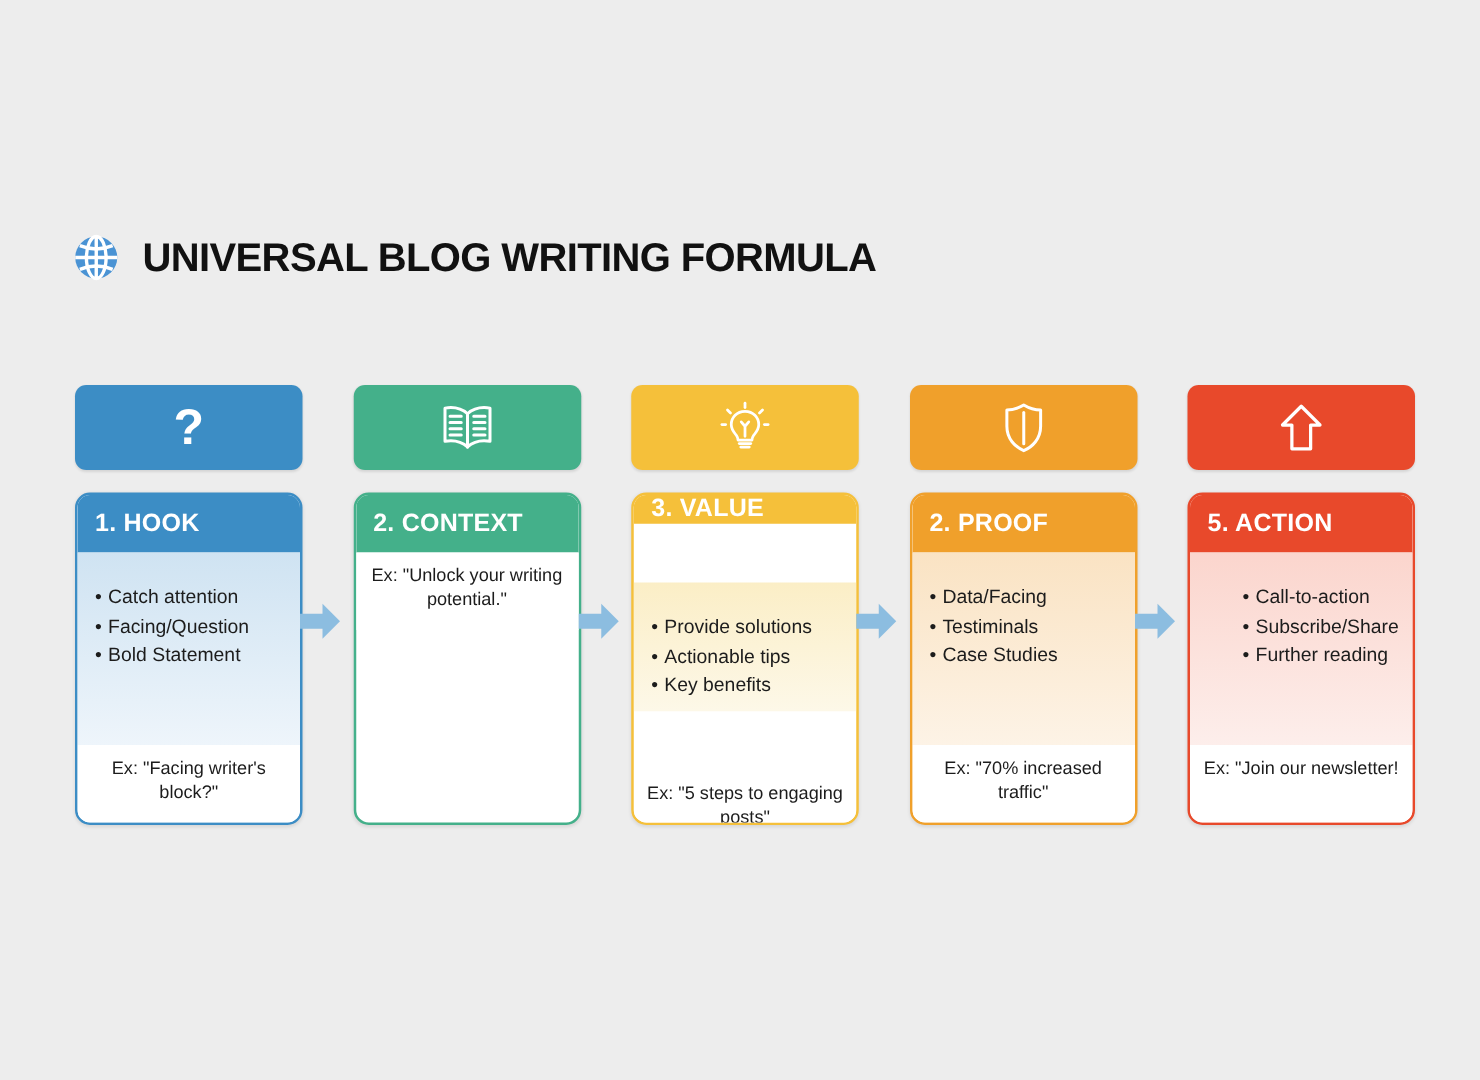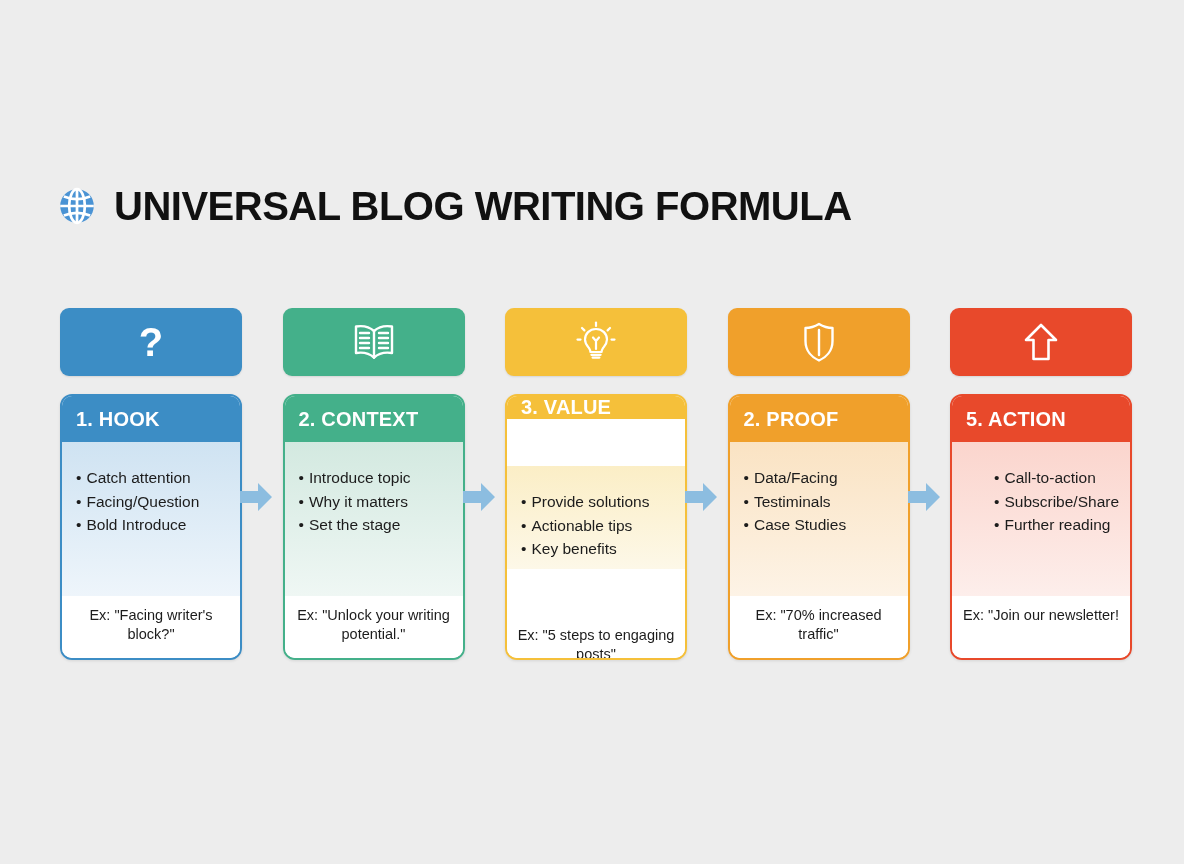--- a/index.html
+++ b/index.html
@@ -24,21 +24,21 @@
     align-items: center;
     gap: 16px;
   }
   #globe-icon {
     width: 42px;
     height: 42px;
     flex: 0 0 auto;
     display: block;
   }
   #main-title {
-    font-size: 40px;
+    font-size: 32px;
     font-weight: bold;
     letter-spacing: -0.5px;
     color: #111111;
     white-space: nowrap;
     line-height: 1;
   }
 
   
   #columns {
     position: absolute;
@@ -154,21 +154,21 @@
 
   <div class="column">
     <div class="icon-box" style="background:#3c8dc5;">
       <span class="qmark">?</span>
     </div>
     <div class="card" style="border-color:#3c8dc5;">
       <div class="card-title" style="background:#3c8dc5;">1. HOOK</div>
       <div class="card-body" style="background:linear-gradient(to bottom,#cfe3f2,#eef5fb);">
         <div class="bullet"><span class="dot">•</span><span>Catch attention</span></div>
         <div class="bullet"><span class="dot">•</span><span>Facing/Question</span></div>
-        <div class="bullet"><span class="dot">•</span><span>Bold Introduce</span></div>
+        <div class="bullet"><span class="dot">•</span><span>Bold Statement</span></div>
       </div>
       <div class="card-example">Ex: "Facing writer's block?"</div>
     </div>
     <div class="connector">
       <svg viewBox="0 0 34 34">
           <path d="M1 11 H19 V3 L33 17 L19 31 V23 H1 Z" fill="#8cbde0"></path>
         </svg>
     </div>
   </div>
 
@@ -179,25 +179,20 @@
           <path d="M23 9 C18 4.5 11 3.5 5 4.5 V31 C11 30 18 31 23 35.5"></path>
           <path d="M23 9 C28 4.5 35 3.5 41 4.5 V31 C35 30 28 31 23 35.5"></path>
           <path d="M23 9 V35.5"></path>
           <path d="M9 11 H18 M9 16 H18 M9 21 H18 M9 26 H18"></path>
           <path d="M28 11 H37 M28 16 H37 M28 21 H37 M28 26 H37"></path>
         </g>
       </svg>
     </div>
     <div class="card" style="border-color:#44b08a;">
       <div class="card-title" style="background:#44b08a;">2. CONTEXT</div>
-      <div class="card-body" style="background:linear-gradient(to bottom,#d3e9e0,#eff7f4);">
-        <div class="bullet"><span class="dot">•</span><span>Introduce topic</span></div>
-        <div class="bullet"><span class="dot">•</span><span>Why it matters</span></div>
-        <div class="bullet"><span class="dot">•</span><span>Set the stage</span></div>
-      </div>
       <div class="card-example">Ex: "Unlock your writing potential."</div>
     </div>
     <div class="connector">
       <svg viewBox="0 0 34 34">
           <path d="M1 11 H19 V3 L33 17 L19 31 V23 H1 Z" fill="#8cbde0"></path>
         </svg>
     </div>
   </div>
 
   <div class="column">

